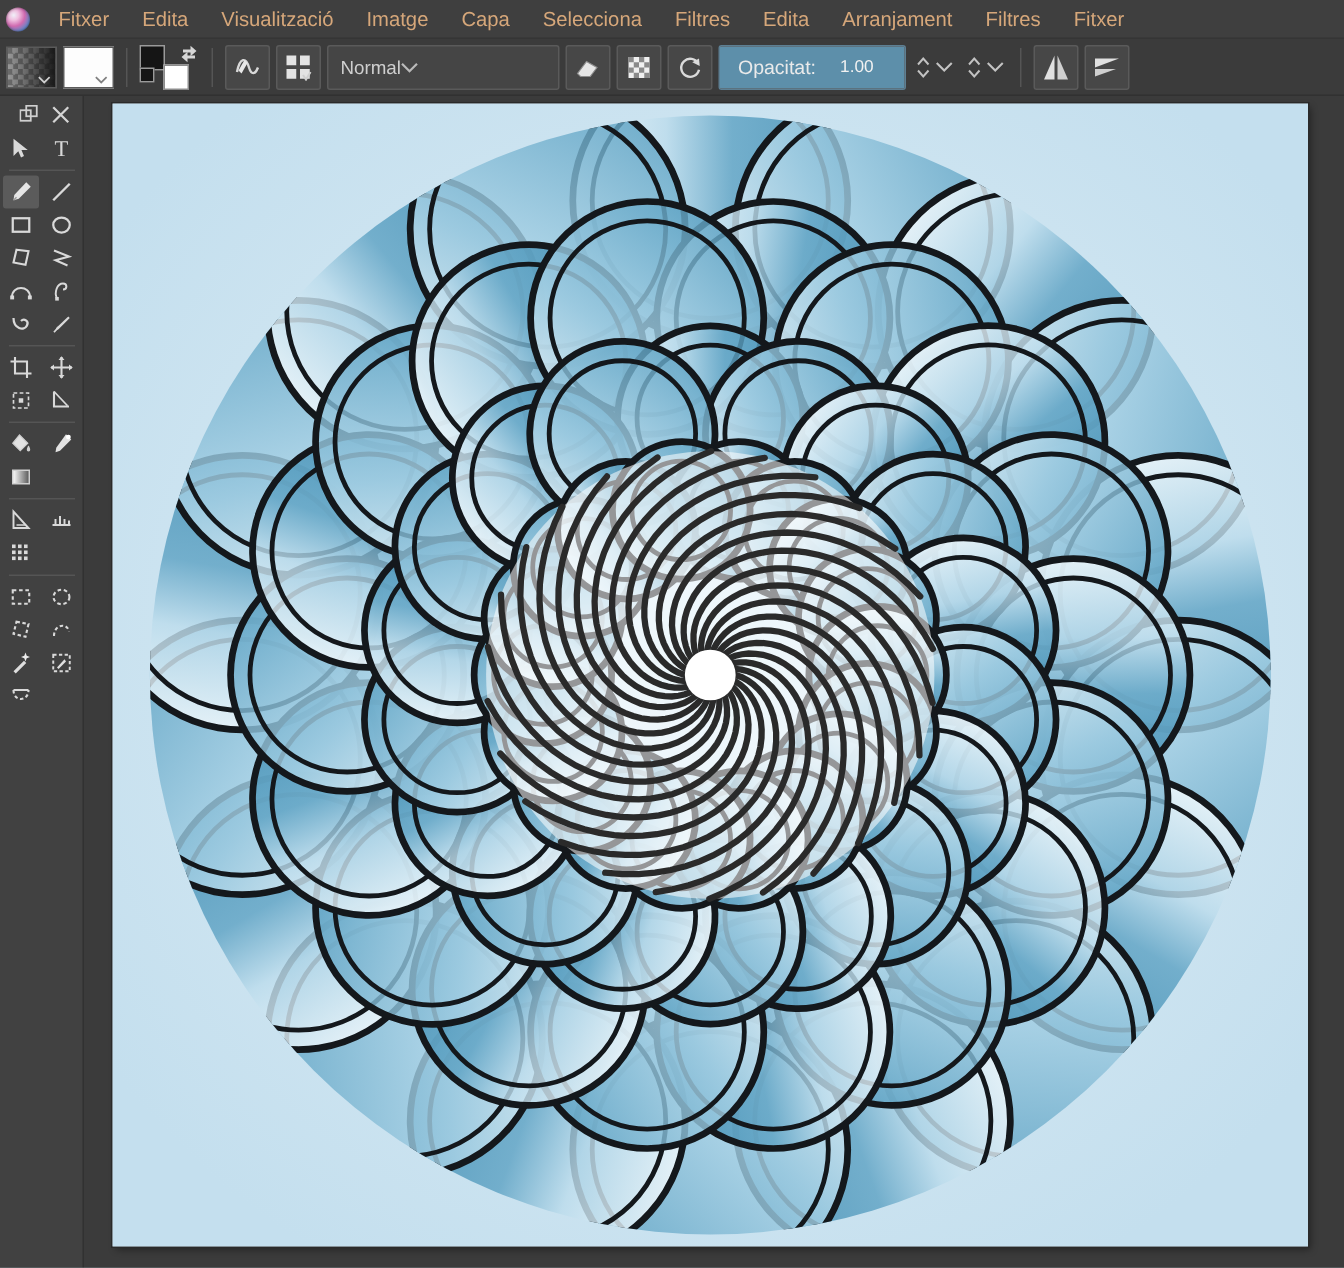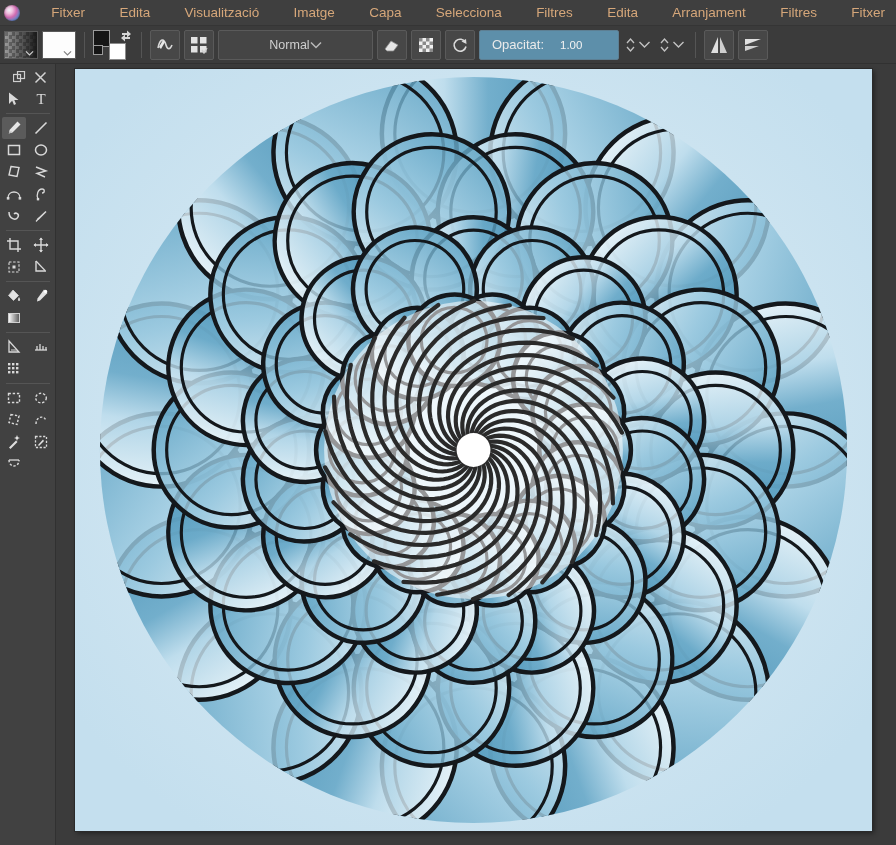--- a/index.html
+++ b/index.html
@@ -10,21 +10,20 @@
     overflow: hidden;
   }
 
   
   .menubar {
     height: 26px; width: 896px;
     background: #3f3f3f;
     display: flex; align-items: center;
     padding-left: 4px;
     border-bottom: 1px solid #353535;
-    justify-content: space-between;
   }
   .app-logo {
     width: 16px; height: 16px; border-radius: 50%;
     margin-right: 8px; flex: 0 0 auto;
     background:
       radial-gradient(circle at 32% 32%, #f0f0f8 0%, #f0c0e0 22%, #d06ab0 48%, #6a86c8 72%, #3a5a9a 100%);
     box-shadow: inset 0 0 2px rgba(0,0,0,.5);
   }
   .menu-item {
     color: #d6a77a;
@@ -102,21 +101,21 @@
   
   .combo {
     height: 30px; width: 155px;
     background: #454545;
     border: 1px solid #5a5a5a;
     border-radius: 2px;
     display: flex; align-items: center;
     padding: 0 8px;
     color: #cfcfcf; font-size: 12.5px;
     flex: 0 0 auto;
-    justify-content: center;
+    justify-content: flex-start;
     cursor: default;
   }
 
   
   .slider {
     height: 30px; border-radius: 2px;
     display: flex; align-items: center;
     padding: 0 12px;
     color: #eaeaea; font-size: 13px;
     flex: 0 0 auto;
@@ -293,21 +292,21 @@
     </svg>
   </div>
 
   <div class="btn">
     <svg width="18" height="18" viewBox="0 0 18 18">
       <path d="M14.5 6.5 A6 6 0 1 0 15 10.5" fill="none" stroke="#dadada" stroke-width="1.6"></path>
       <path d="M10.5 5.5 L15 3 L15.5 8 Z" fill="#dadada"></path>
     </svg>
   </div>
 
-  <div class="slider" style="width:140px">
+  <div class="slider" style="width:125px">
     <div class="track"></div>
     <div class="fill" style="width: 100%; background: rgb(93, 143, 170);"></div>
     <span class="lbl">Opacitat:</span>
     <span class="val">1.00</span>
   </div>
 
   <div class="spin">
     <span>
       <svg width="11" height="18" viewBox="0 0 11 18">
         <path d="M2 7 L5.5 3 L9 7" fill="none" stroke="#c2c2c2" stroke-width="1.3"></path>

